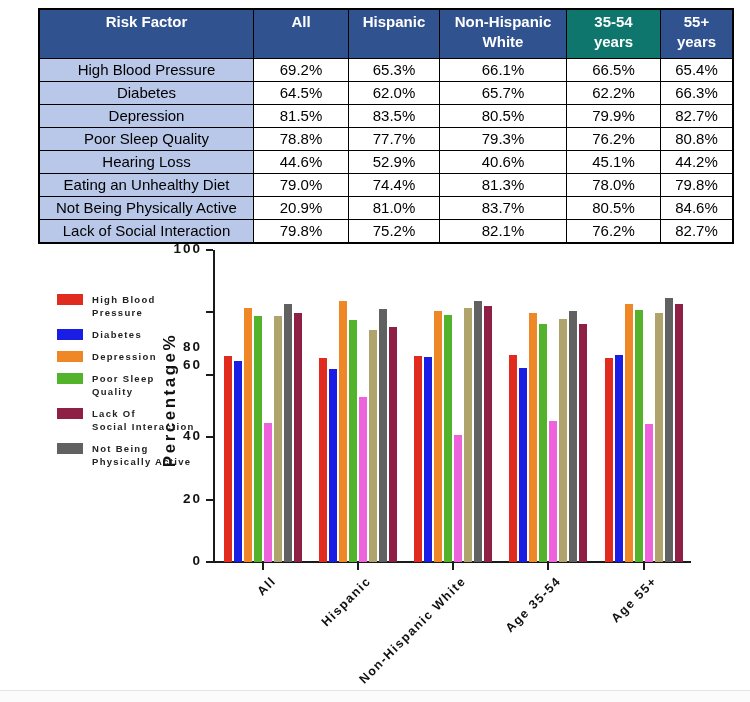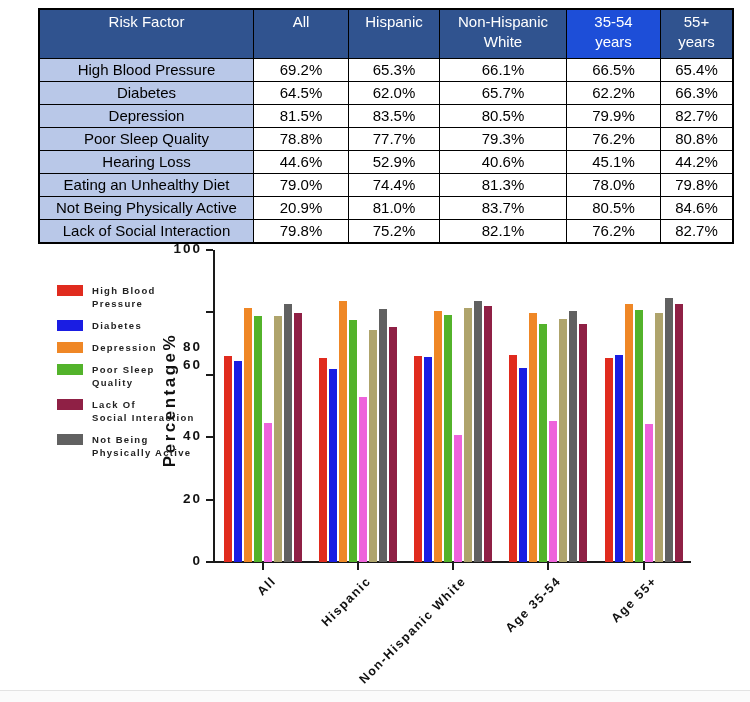--- a/index.html
+++ b/index.html
@@ -5,41 +5,41 @@
   html,body{margin:0;padding:0;background:#fff;}
   .page{position:relative;width:750px;height:702px;background:#ffffff;overflow:hidden;
         font-family:"Liberation Sans", sans-serif;}
 
   
   table.risk{position:absolute;left:38px;top:8px;border-collapse:collapse;
              table-layout:fixed;width:663px;font-size:15px;color:#000;}
   table.risk th, table.risk td{border:1.5px solid #000;padding:0 2px;text-align:center;
              overflow:hidden;white-space:nowrap;}
   table.risk{border:2px solid #000;}
-  table.risk th{height:46px;vertical-align:top;font-weight:400;color:#fff;
+  table.risk th{height:46px;vertical-align:top;font-weight:700;color:#fff;
                 padding-top:2px;line-height:20px;}
   table.risk td{height:22px;line-height:22px;}
 
   
   .abs{position:absolute;}
   .axis{background:#1a1a1a;}
   .bar{position:absolute;}
   .ytick{position:absolute;background:#1a1a1a;width:7px;height:2px;}
   .yticklabel{position:absolute;width:60px;text-align:right;font-weight:bold;
               font-size:13.5px;letter-spacing:2px;color:#111;}
   .xtick{position:absolute;background:#1a1a1a;width:2px;height:7px;}
   .xticklabel{position:absolute;width:230px;text-align:right;font-weight:bold;
               font-size:12.5px;letter-spacing:1.5px;color:#111;
               transform:rotate(-45deg);transform-origin:top right;}
   .yaxistitle{position:absolute;left:70px;top:390px;width:200px;text-align:center;
               font-weight:bold;font-size:17px;letter-spacing:2.5px;color:#111;
               transform:rotate(-90deg);}
 
   
-  .legend{position:absolute;left:57px;top:284px;display:flex;flex-direction:column;gap:9px;}
+  .legend{position:absolute;left:57px;top:293px;display:flex;flex-direction:column;gap:9px;}
   .legend-item{display:flex;align-items:flex-start;}
   .legend-swatch{width:26px;height:11px;margin-right:9px;margin-top:1px;flex:none;}
   .legend-label{font-weight:bold;font-size:9.5px;letter-spacing:1.3px;
                 line-height:13px;color:#222;white-space:pre-line;}
 
   
   .footer-strip{position:absolute;left:0;top:690px;width:750px;height:12px;
                 background:#fbfbfb;border-top:1px solid #e3e3e3;}
 </style>
 </head>
@@ -47,21 +47,21 @@
 
 <div class="page">
 
   <table class="risk">
     <thead>
         <tr id="hdr-row">
           <th style="background:#30538F;color:#FFFFFF;width:209px;">Risk Factor</th>
           <th style="background:#30538F;color:#FFFFFF;width:90px;">All</th>
           <th style="background:#30538F;color:#FFFFFF;width:86px;">Hispanic</th>
           <th style="background:#30538F;color:#FFFFFF;width:122px;">Non-Hispanic<br>White</th>
-          <th style="background:#1d4ed8;color:#FFFFFF;width:89px;">35-54<br>years</th>
+          <th style="background:#0f766e;color:#FFFFFF;width:89px;">35-54<br>years</th>
           <th style="background:#30538F;color:#FFFFFF;width:67px;">55+<br>years</th>
         </tr>
       </thead>
     <tbody id="tbl-body">
         <tr>
           <td style="background:#B9C8E8;">High Blood Pressure</td>
           <td>69.2%</td>
           <td>65.3%</td>
           <td>66.1%</td>
           <td>66.5%</td>

